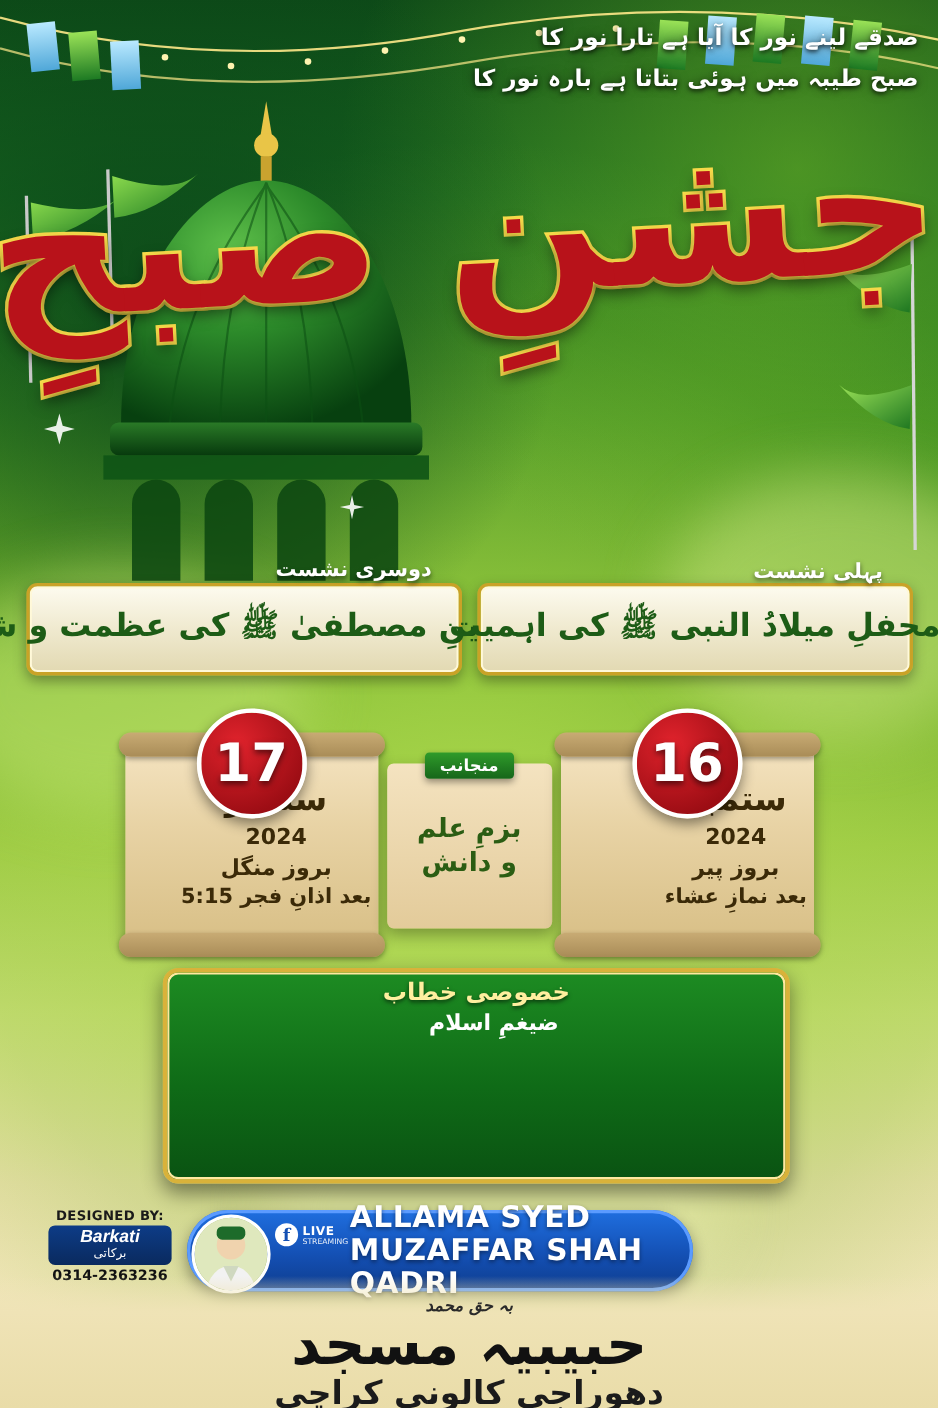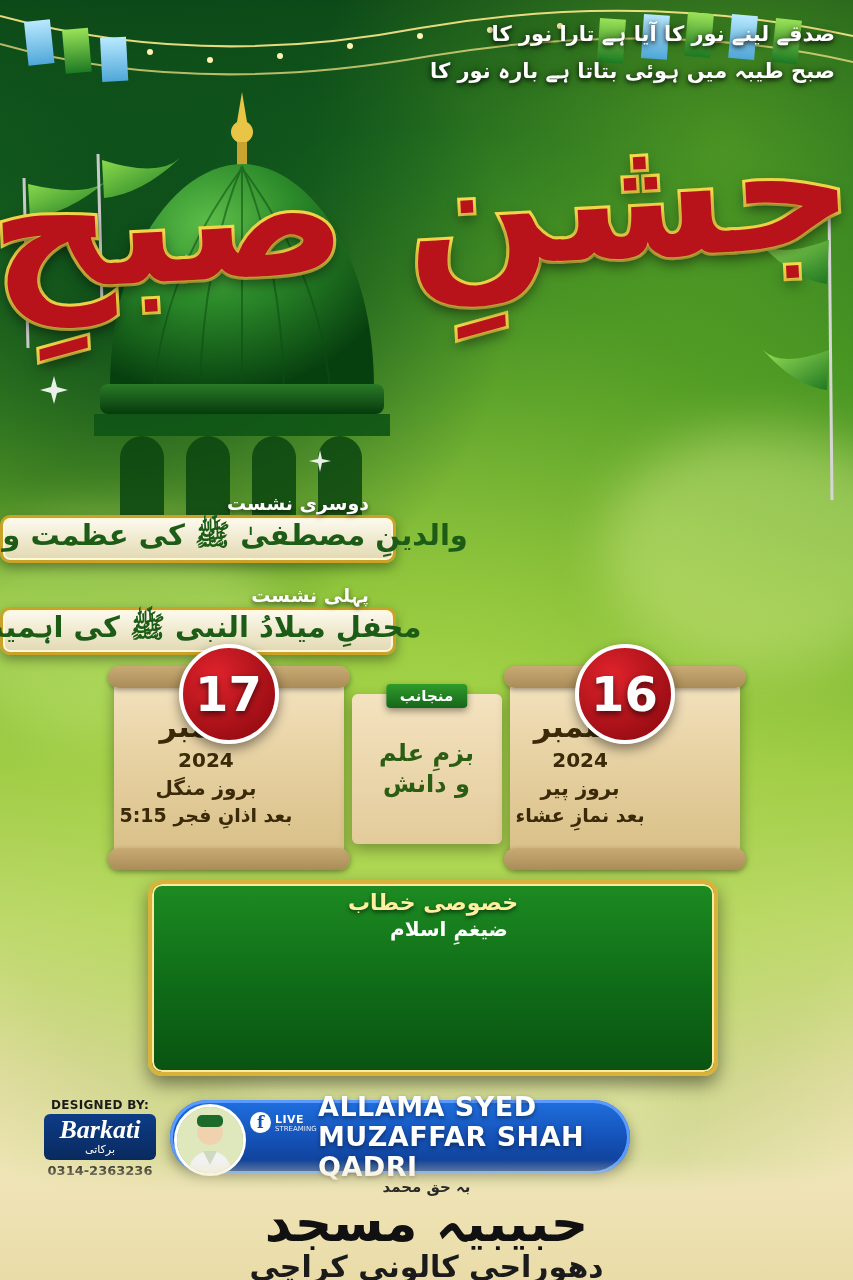--- a/index.html
+++ b/index.html
@@ -94,21 +94,21 @@
   }
 
   
   .sessions {
     position: absolute;
     top: 500px;
     left: 0;
     width: 853px;
     height: 140px;
     display: flex;
-    flex-direction: column;
+    flex-direction: row;
     justify-content: center;
     gap: 14px;
   }
   .session {
     position: relative;
     width: 390px;
     height: 78px;
     margin-top: 30px;
     border-radius: 10px;
     background: linear-gradient(180deg, #fdfbef 0%, #f0ead0 48%, #e2d9b2 100%);
@@ -151,21 +151,21 @@
   .scroll {
     position: relative;
     width: 230px;
     height: 180px;
     margin-top: 28px;
     background: linear-gradient(180deg, #f4e3c0 0%, #e8d3a5 40%, #d8bf86 100%);
     border-radius: 6px;
     box-shadow: 0 6px 14px rgba(0,0,0,0.35);
     display: flex;
     align-items: center;
-    justify-content: flex-end;
+    justify-content: flex-start;
     direction: rtl;
   }
   .scroll::before, .scroll::after {
     content: "";
     position: absolute;
     left: -6px;
     width: 242px;
     height: 22px;
     background: linear-gradient(180deg, #c8ab74, #a98c57);
     border-radius: 12px;
@@ -292,23 +292,23 @@
     letter-spacing: 0.3px;
   }
   .designed-logo {
     margin-top: 2px;
     background: linear-gradient(180deg, #0d3c87, #0a2a5e);
     border-radius: 6px;
     padding: 3px 4px 4px;
     color: #ffffff;
   }
   .designed-brand {
-    font-family: Liberation Serif, serif;
+    font-family: Liberation Sans, sans-serif;
     font-style: italic;
-    font-size: 26px;
+    font-size: 16px;
     font-weight: bold;
     line-height: 1;
   }
   .designed-brand-ur { font-size: 11px; }
   .designed-phone {
     margin-top: 3px;
     font-size: 13px;
     font-weight: bold;
     color: #111;
   }
@@ -385,20 +385,21 @@
     top: 1178px;
     width: 853px;
     height: 102px;
     direction: rtl;
     text-align: center;
   }
   .footer-logo {
     font-size: 15px;
     font-weight: bold;
     color: #2a2a2a;
+    font-style: italic;
   }
   .footer-name {
     font-size: 52px;
     font-weight: bold;
     color: #111111;
     line-height: 1.05;
   }
   .footer-addr {
     font-size: 30px;
     font-weight: bold;

